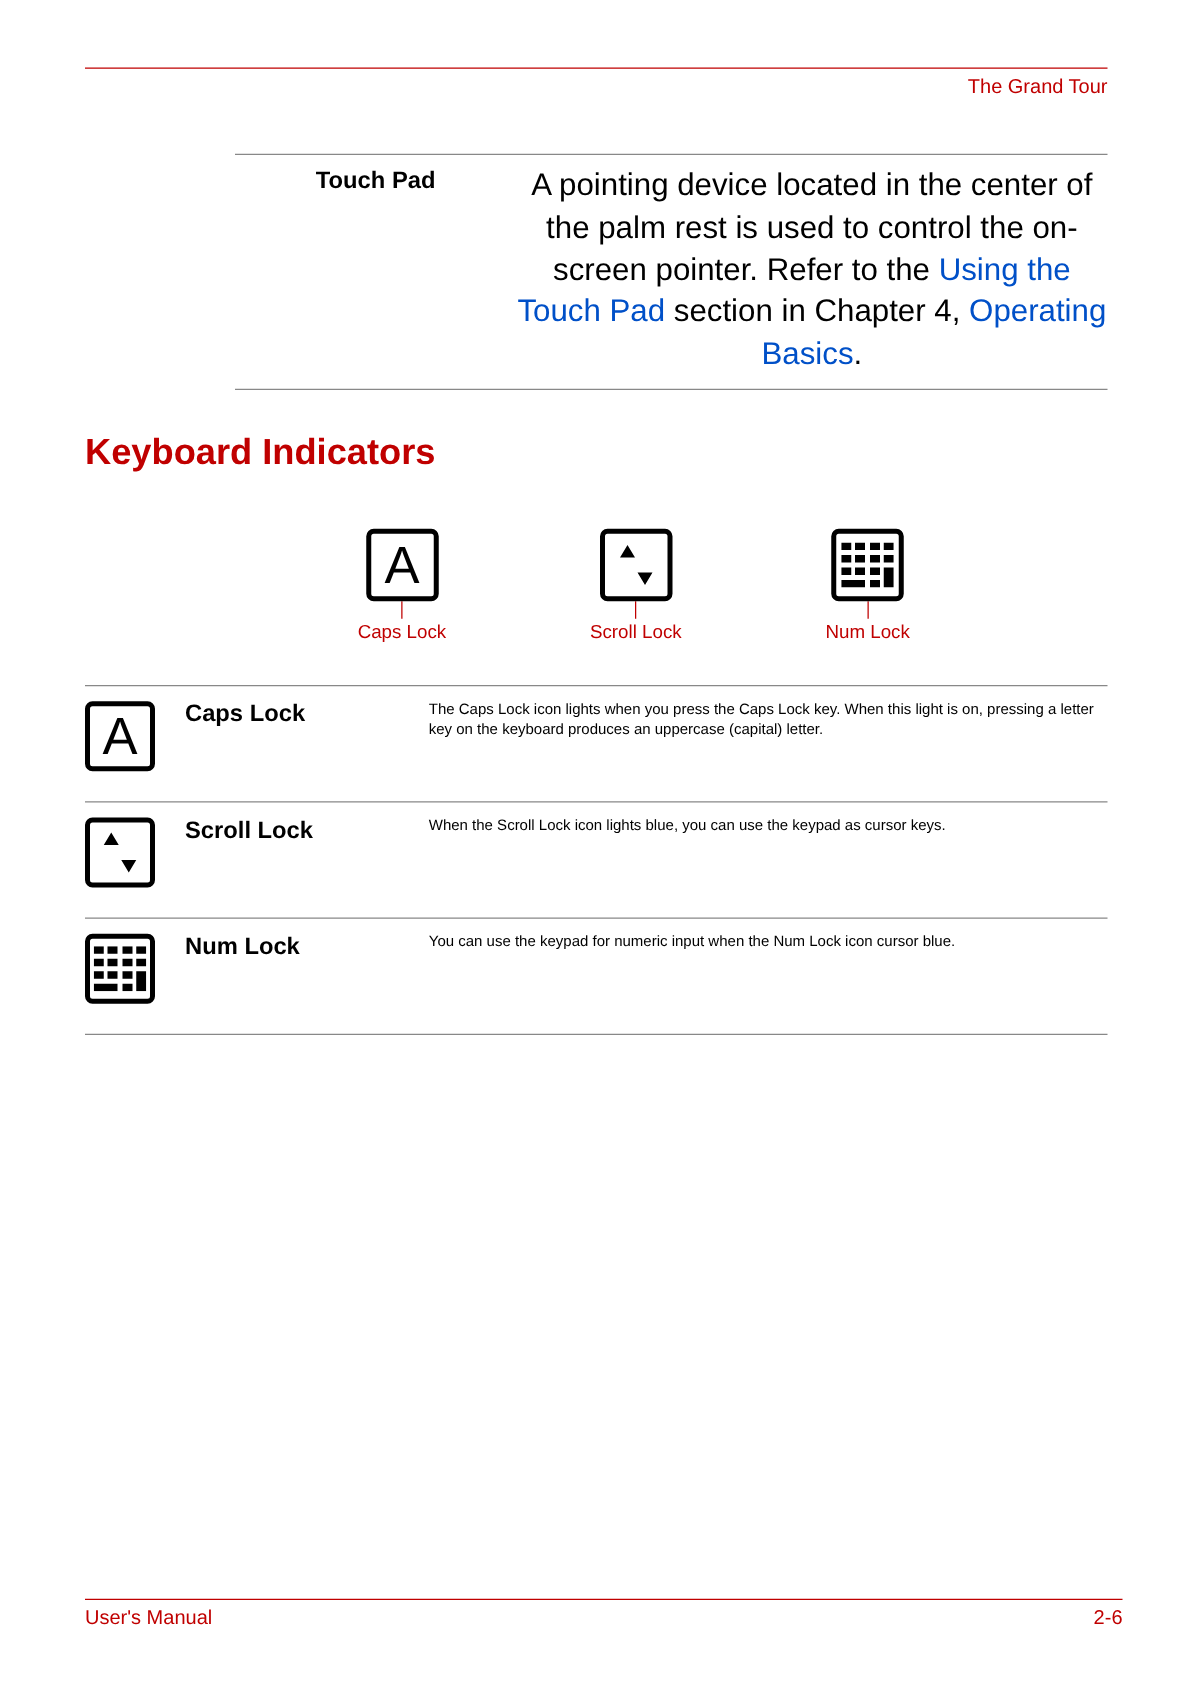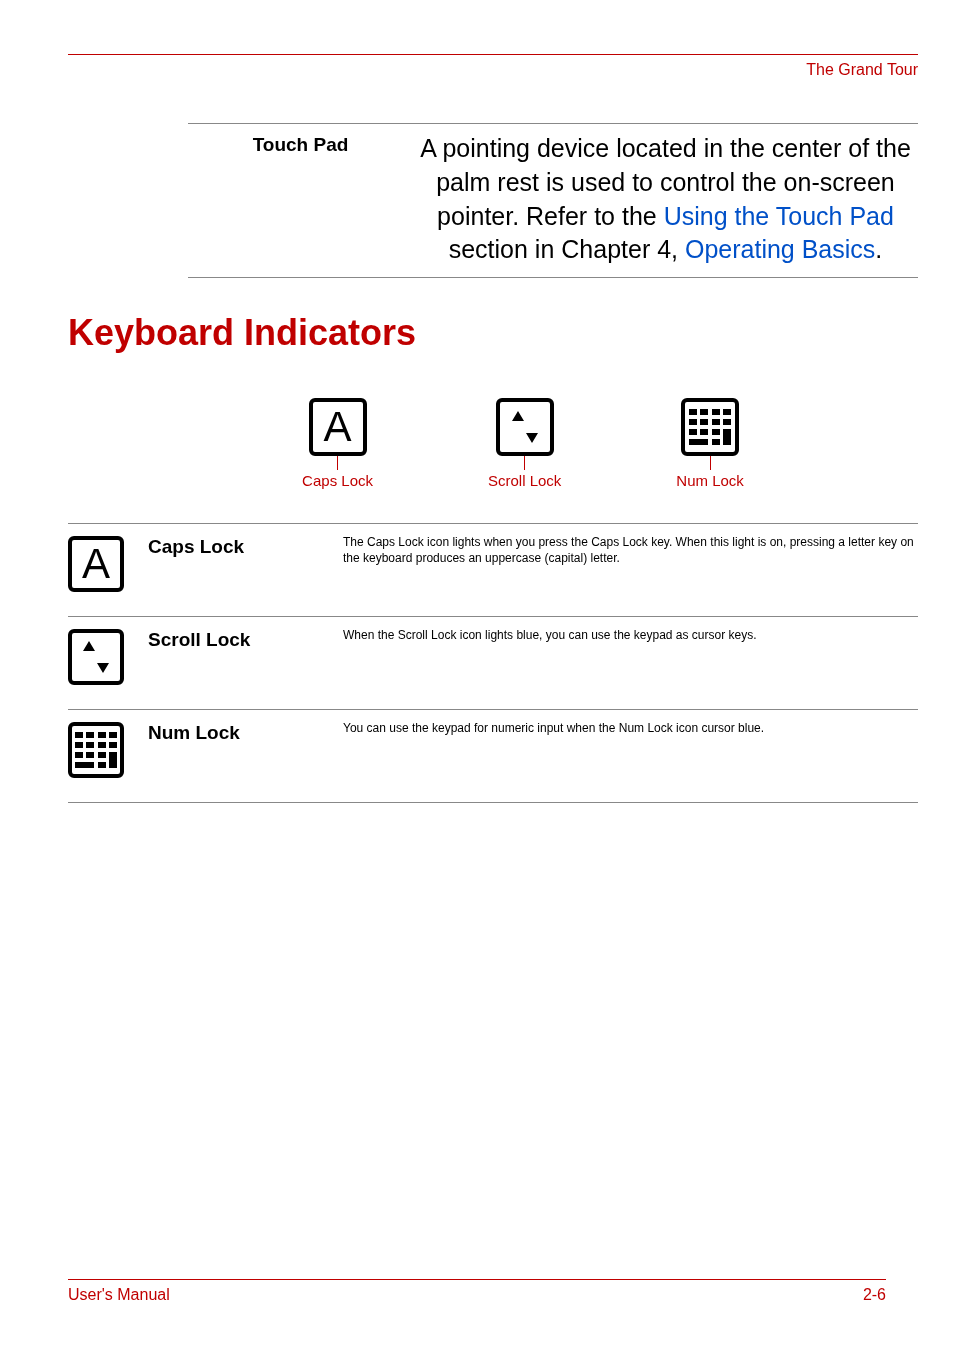--- a/index.html
+++ b/index.html
@@ -5,21 +5,21 @@
   * { box-sizing: border-box; margin: 0; padding: 0; }
   body {
     font-family: Arial, Helvetica, sans-serif;
     width: 954px;
     height: 1352px;
     background: #fff;
     position: relative;
     color: #000;
   }
   .page {
-    padding: 54px 36px 0 68px;
+    padding: 54px 68px 0 68px;
     height: 100%;
     position: relative;
   }
   .header-line {
     border-top: 1.5px solid #c00000;
     margin-bottom: 6px;
   }
   .header-title {
     text-align: right;
     color: #c00000;
@@ -47,21 +47,21 @@
     flex-shrink: 0;
   }
   .def-desc {
     font-size: 25px;
     line-height: 1.35;
     flex: 1;
   }
   .link-blue { color: #0050c8; }
   h2.section-title {
     color: #c00000;
-    font-size: 36px;
+    font-size: 29px;
     font-weight: bold;
     margin: 34px 0 44px 0;
   }
   .icon-row {
     display: flex;
     justify-content: center;
     gap: 115px;
     margin-bottom: 34px;
     margin-left: 60px;
   }
@@ -128,21 +128,21 @@
   }
   .ind-desc {
     font-size: 12px;
     line-height: 1.35;
     flex: 1;
   }
   .footer {
     position: absolute;
     bottom: 48px;
     left: 68px;
-    right: 68px;
+    right: 56px;
   }
   .footer-line {
     border-top: 1.5px solid #c00000;
     margin-bottom: 6px;
   }
   .footer-row {
     display: flex;
     justify-content: space-between;
     color: #c00000;
     font-size: 16px;

